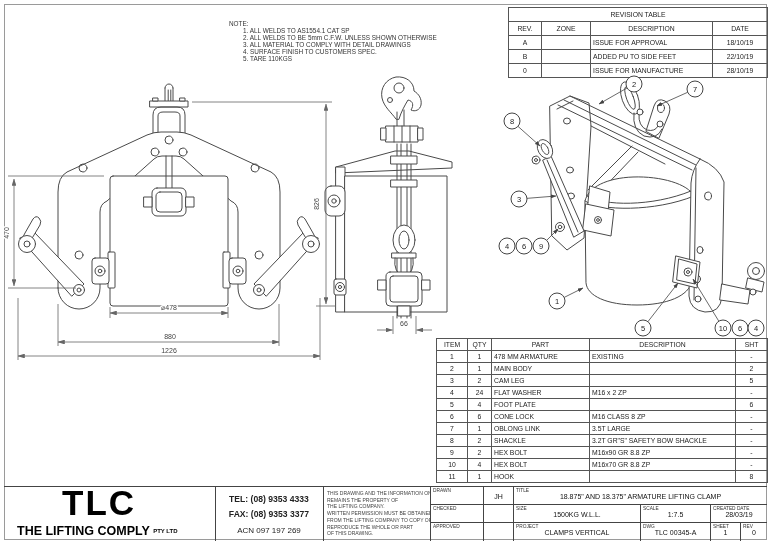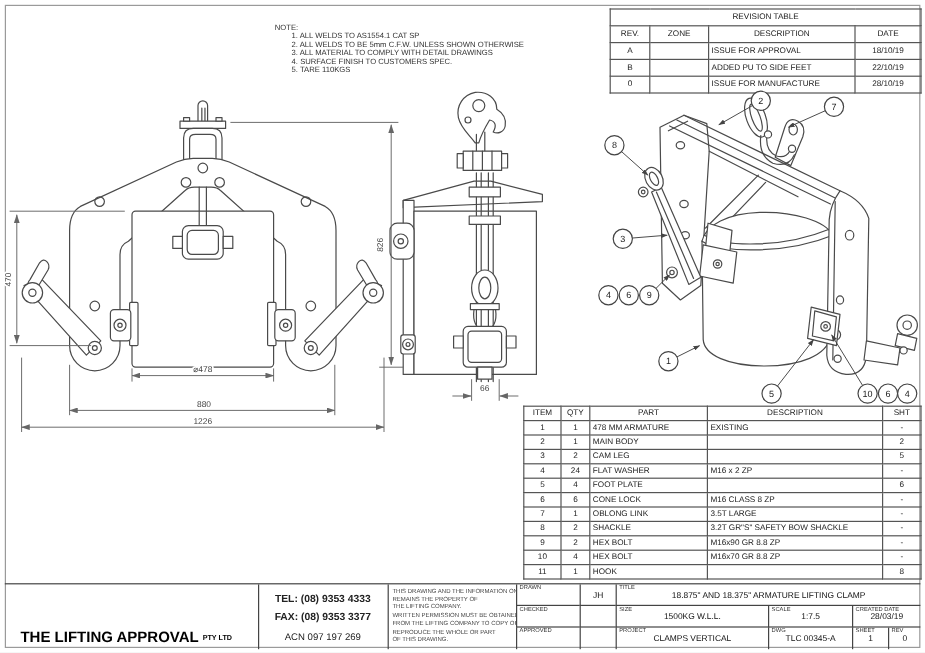--- a/index.html
+++ b/index.html
@@ -418,21 +418,22 @@
         <text x="740" y="330.6" class="balloon-t">6</text>
         <circle cx="756" cy="328" r="8" class="balloon-c"></circle>
         <text x="756" y="330.6" class="balloon-t">4</text>
       </g>
   </svg>
 
   <div class="tblock">
     <div class="sep" style="left:211px"></div>
     <div class="sep" style="left:319px"></div>
     <div class="logo-box">
-      <div class="company"><span>THE LIFTING APPROVAL</span> <span class="ptyltd">PTY LTD</span></div>
+      <div class="tlc">TLC</div>
+      <div class="company"><span>THE LIFTING COMPLY</span> <span class="ptyltd">PTY LTD</span></div>
     </div>
     <div class="contact">
       <div class="tel">TEL: (08) 9353 4333</div>
       <div class="fax">FAX: (08) 9353 3377</div>
       <div class="acn">ACN 097 197 269</div>
     </div>
     <div class="discl" id="disclaimer">
         <div>THIS DRAWING AND THE INFORMATION ON IT</div>
         <div>REMAINS THE PROPERTY OF</div>
         <div>THE LIFTING COMPANY.</div>

